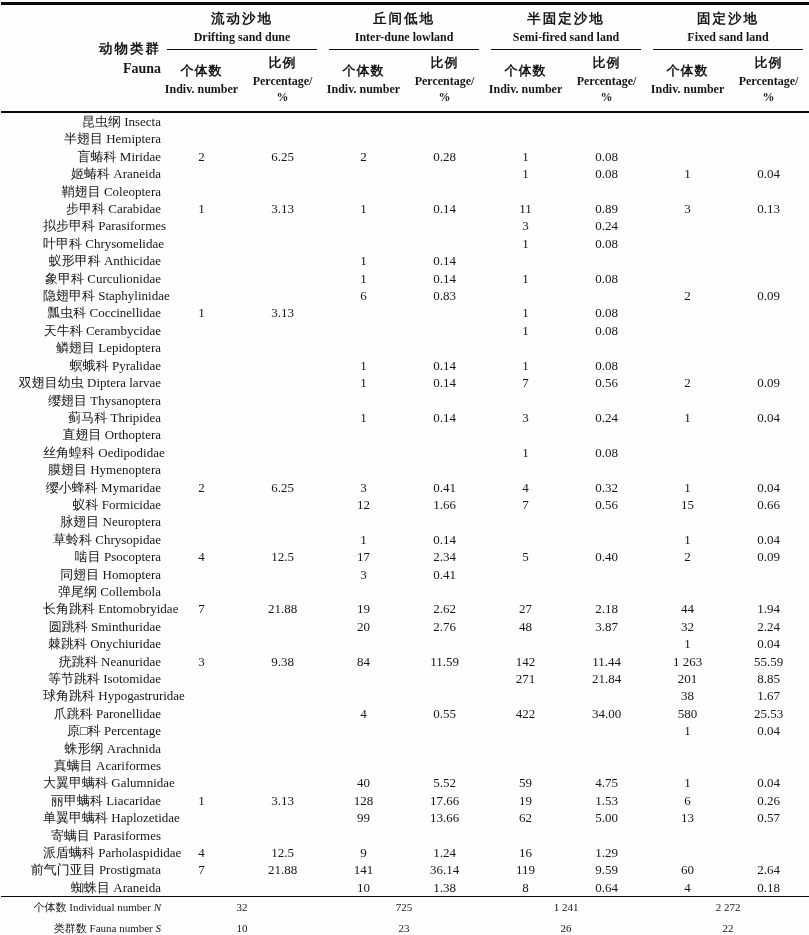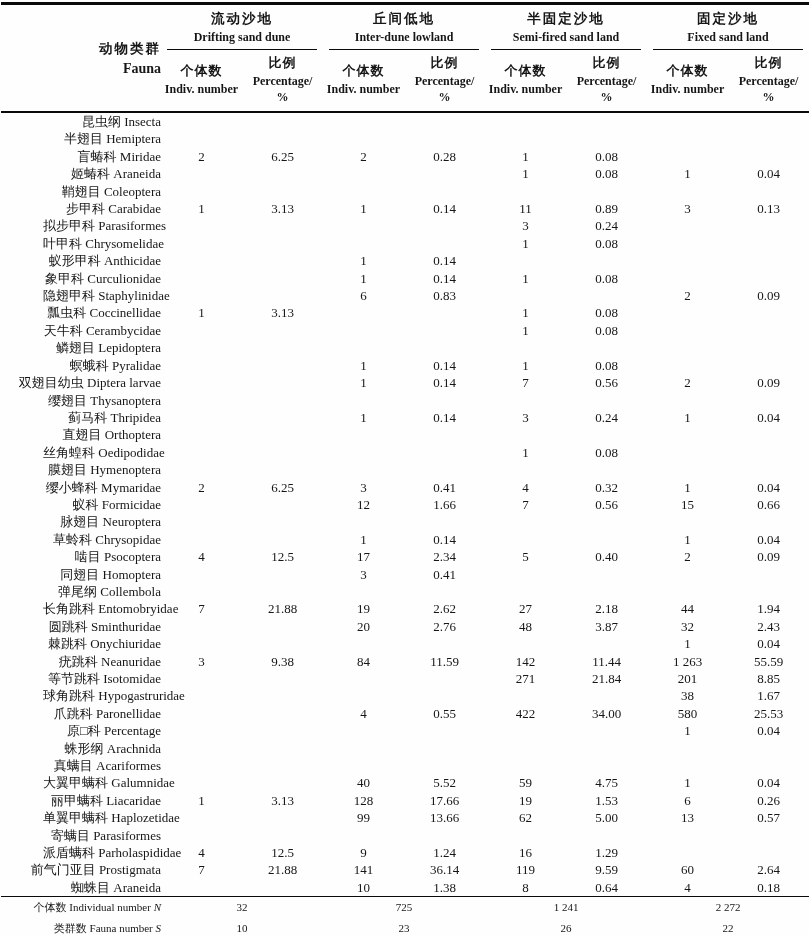--- a/index.html
+++ b/index.html
@@ -462,21 +462,21 @@
         </tr>
         <tr>
           <td class="name lv2">圆跳科 Sminthuridae</td>
           <td></td>
           <td></td>
           <td>20</td>
           <td>2.76</td>
           <td>48</td>
           <td>3.87</td>
           <td>32</td>
-          <td>2.43</td>
+          <td>2.24</td>
         </tr>
         <tr>
           <td class="name lv2">棘跳科 Onychiuridae</td>
           <td></td>
           <td></td>
           <td></td>
           <td></td>
           <td></td>
           <td></td>
           <td>1</td>

